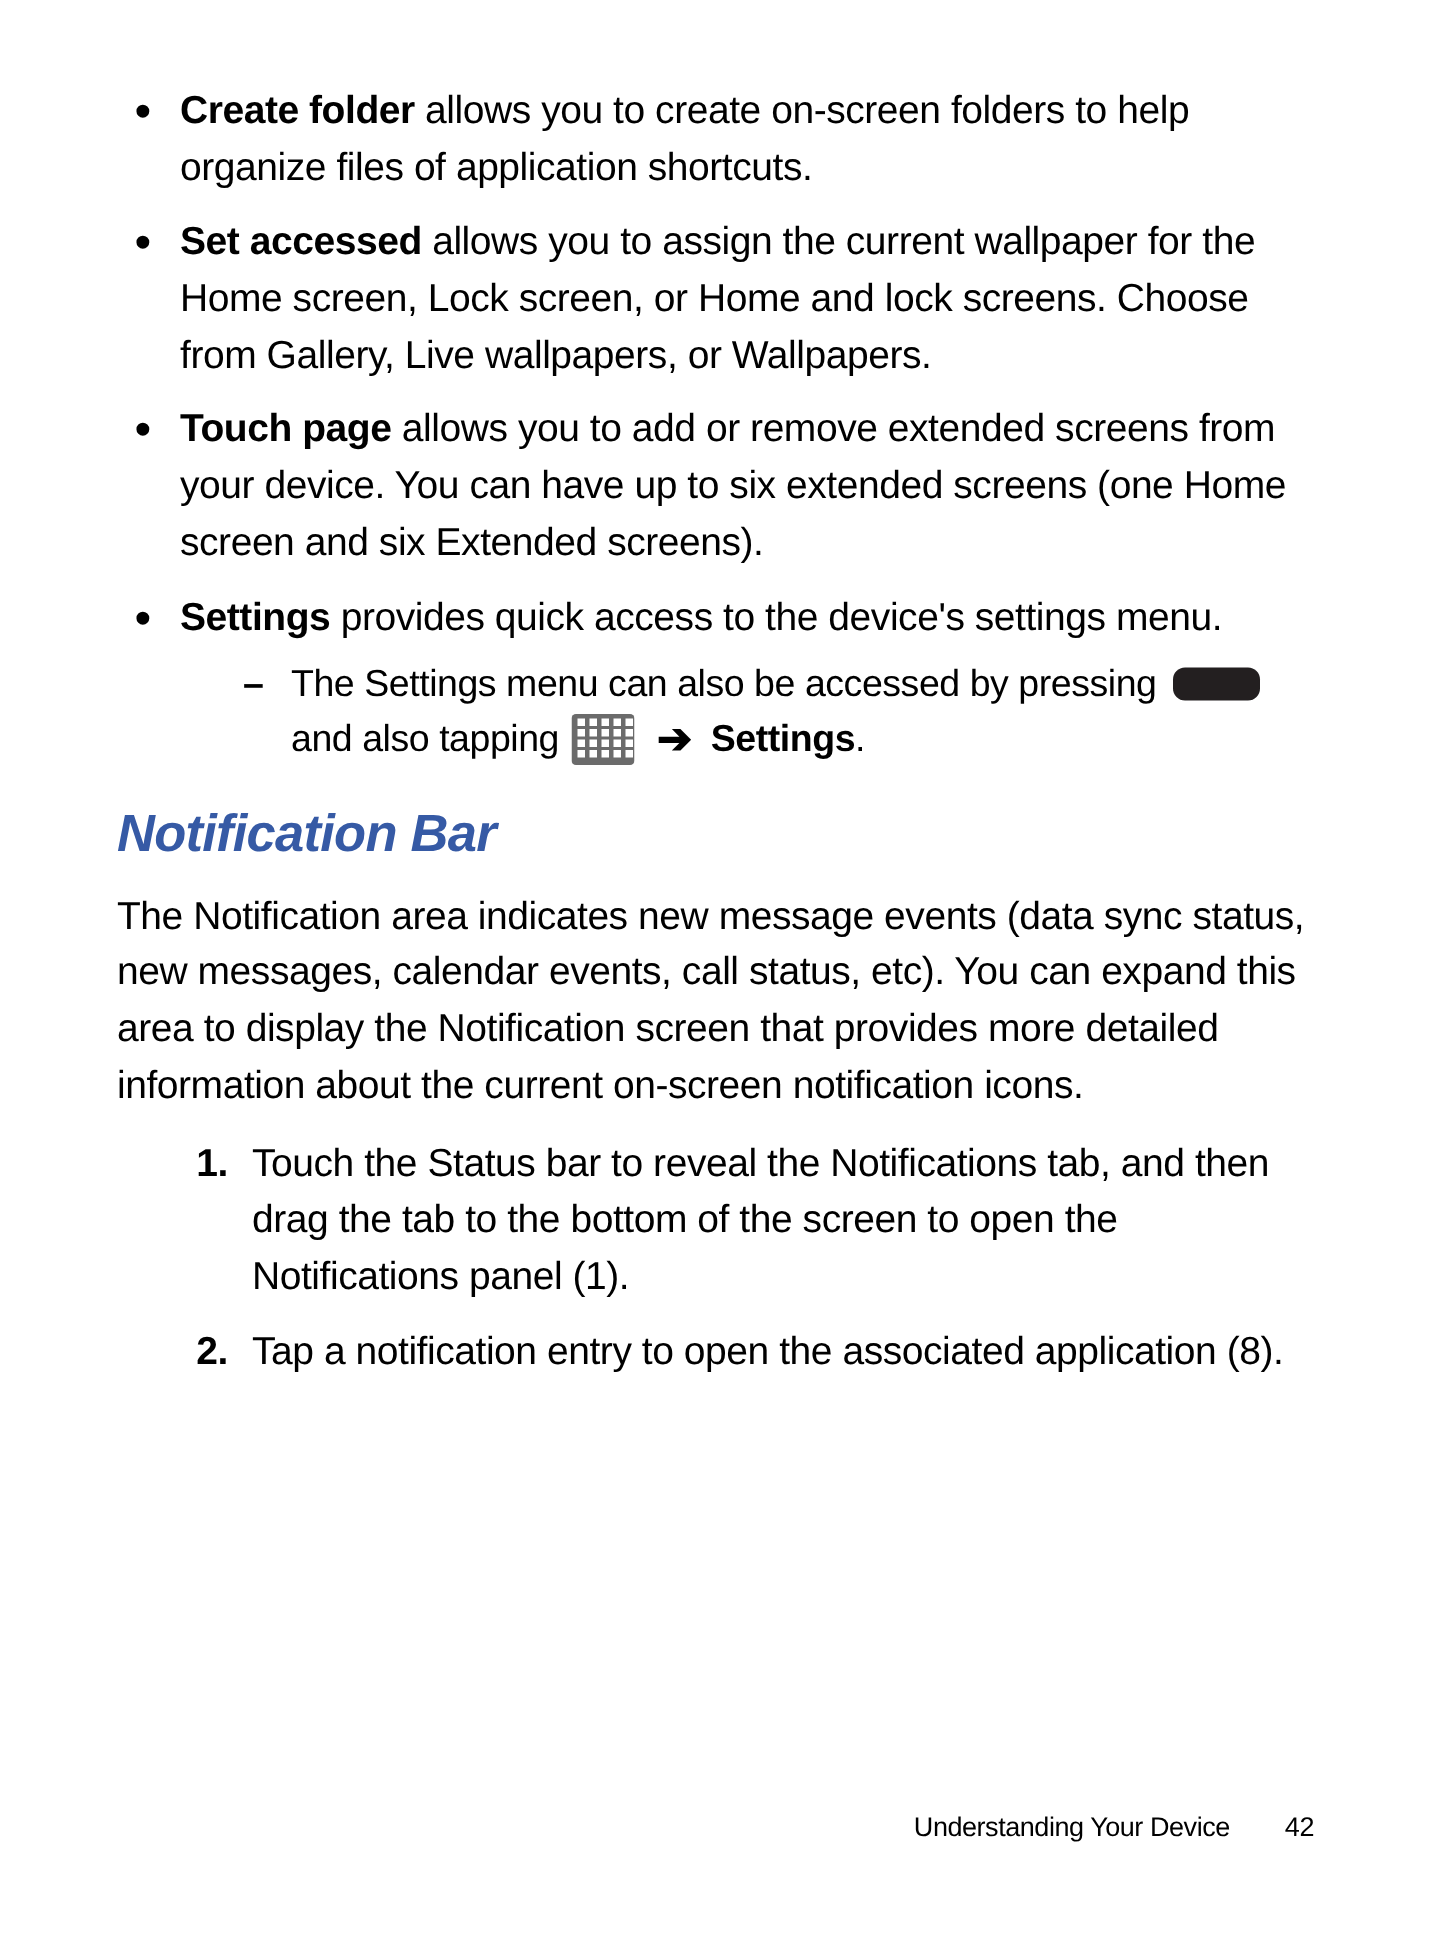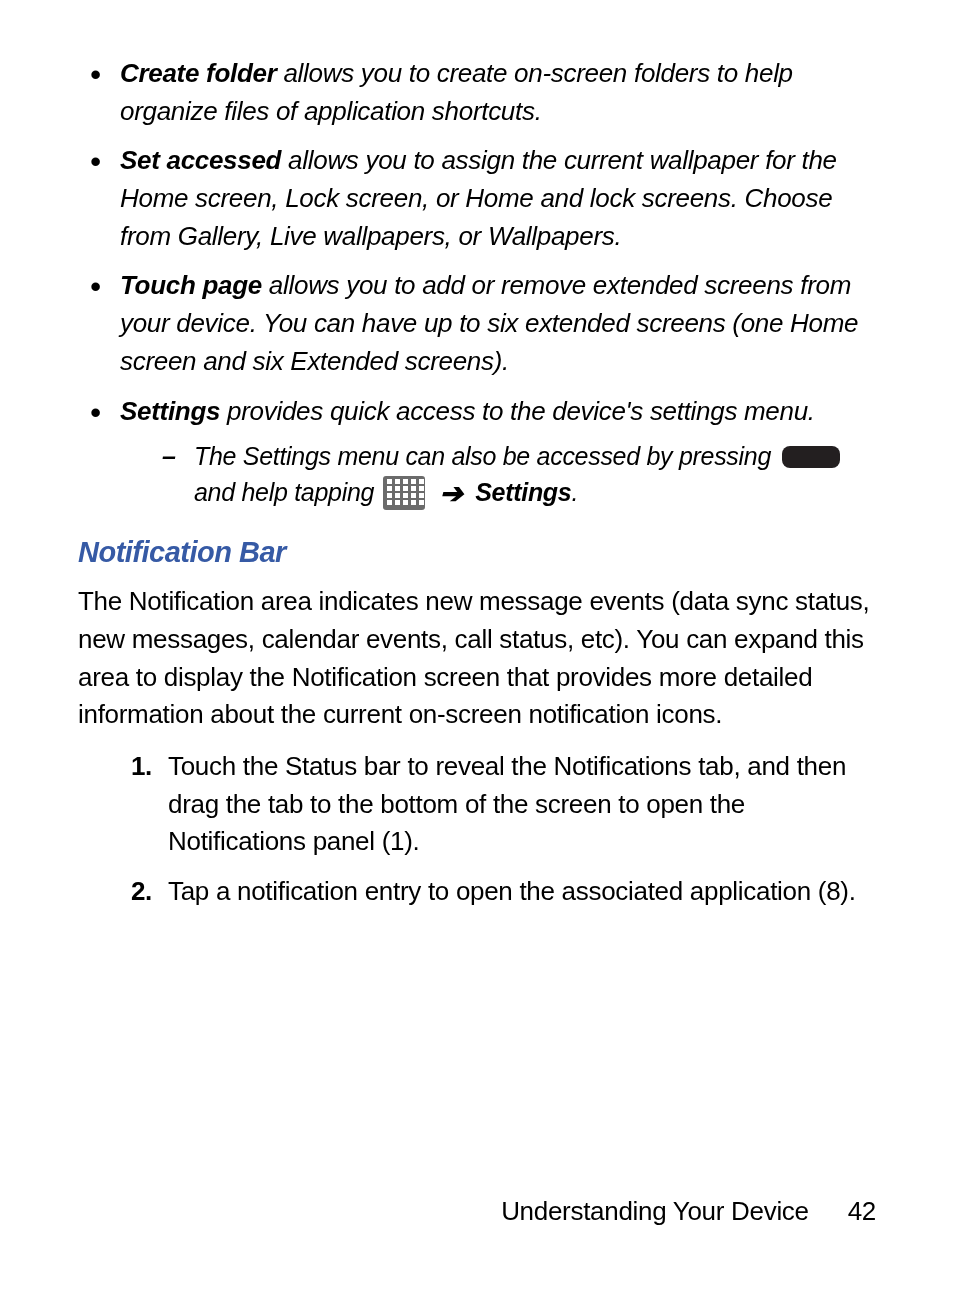--- a/index.html
+++ b/index.html
@@ -22,21 +22,20 @@
   }
   ul.bullets {
     list-style: none;
     padding: 0;
     margin: 0;
   }
   ul.bullets > li {
     position: relative;
     padding-left: 42px;
     margin-bottom: 12px;
-    font-style: italic;
   }
   ul.bullets > li::before {
     content: "•";
     position: absolute;
     left: 12px;
     top: -2px;
     font-size: 30px;
     font-weight: bold;
   }
   .bold { font-weight: bold; }
@@ -93,21 +92,21 @@
     vertical-align: middle;
     margin: 0 6px 0 2px;
     position: relative;
     top: -1px;
   }
   h3.section {
     font-family: Arial, "Helvetica Neue", sans-serif;
     font-style: italic;
     font-weight: bold;
     color: #365aa5;
-    font-size: 29px;
+    font-size: 35px;
     margin: 16px 0 10px 0;
     letter-spacing: -0.5px;
   }
   .para {
     margin: 0 0 14px 0;
   }
   ol.steps {
     list-style: none;
     padding: 0;
     margin: 0 0 0 26px;
@@ -123,21 +122,21 @@
     left: 0;
     top: 0;
     width: 48px;
     text-align: right;
     font-weight: bold;
   }
   .footer {
     position: absolute;
     bottom: 64px;
     right: 78px;
-    font-size: 26px;
+    font-size: 18px;
   }
   .footer .section-name { margin-right: 32px; }
 </style>
 </head>
 <body>
 
 <div class="page">
 
   <ul class="bullets">
     <li>
@@ -148,21 +147,21 @@
     </li>
     <li>
       <span class="bold">Touch page</span><span> allows you to add or remove extended screens from your device. You can have up to six extended screens (one Home screen and six Extended screens).</span>
     </li>
     <li>
       <span class="bold">Settings</span><span> provides quick access to the device's settings menu.</span>
       <div class="sub">
         <span class="dash">–</span>
         <span>The Settings menu can also be accessed by pressing </span>
         <span class="iconbtn"></span>
-        <span> and help tapping </span>
+        <span> and also tapping </span>
         <span class="appsicon"></span>
         <span class="arrow">➔</span>
         <span class="bold">Settings</span><span>.</span>
       </div>
     </li>
   </ul>
 
   <h3 class="section">Notification Bar</h3>
 
   <p class="para">The Notification area indicates new message events (data sync status, new messages, calendar events, call status, etc). You can expand this area to display the Notification screen that provides more detailed information about the current on-screen notification icons.</p>

